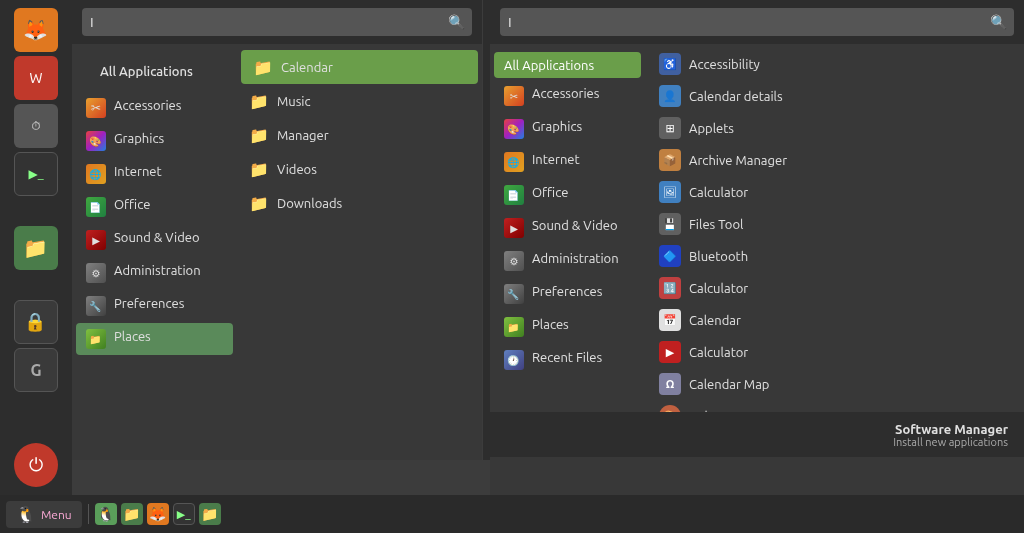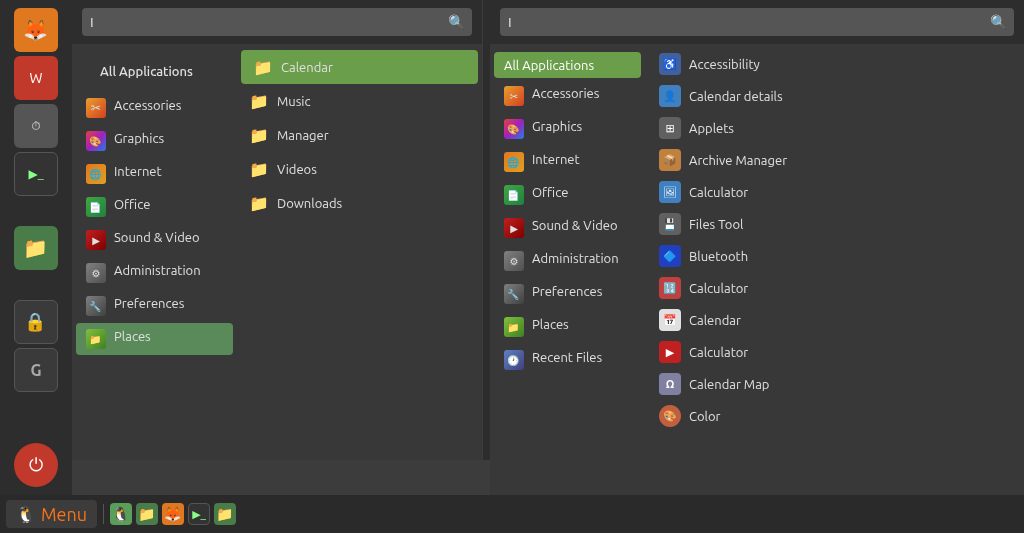--- a/index.html
+++ b/index.html
@@ -526,26 +526,32 @@
         <div class="app-icon ic-charmap" style="color:#fff;font-size:11px;font-weight:bold;">Ω</div>
         <span>Calendar Map</span>
       </div>
       <div class="app-item">
         <div class="app-icon ic-color" style="color:#fff;font-size:11px;border-radius:50%;">🎨</div>
         <span>Color</span>
       </div>
     </div>
   </div>
 
+  <div class="software-mgr">
+    <div class="software-mgr-text">
+      <div class="software-mgr-title">Software Manager</div>
+      <div class="software-mgr-sub">Install new applications</div>
+    </div>
+  </div>
 </div>
 
 <div class="taskbar">
   <div class="taskbar-start">
     <span style="color:#80c040;font-size:16px;">🐧</span>
-    <span style="font-size:18px;color:#f97316;">Menu</span>
+    <span style="font-size:12px;color:#f9a8d4;">Menu</span>
   </div>
   <div class="taskbar-sep"></div>
   <div class="taskbar-icon green" style="font-size:14px;">🐧</div>
   <div class="taskbar-icon file" style="font-size:14px;">📁</div>
   <div class="taskbar-icon orange" style="font-size:14px;">🦊</div>
   <div class="taskbar-icon terminal" style="font-size:11px;color:#88ff88;">▶_</div>
   <div class="taskbar-icon file" style="font-size:14px;">📁</div>
 </div>
 
 </body></html>

